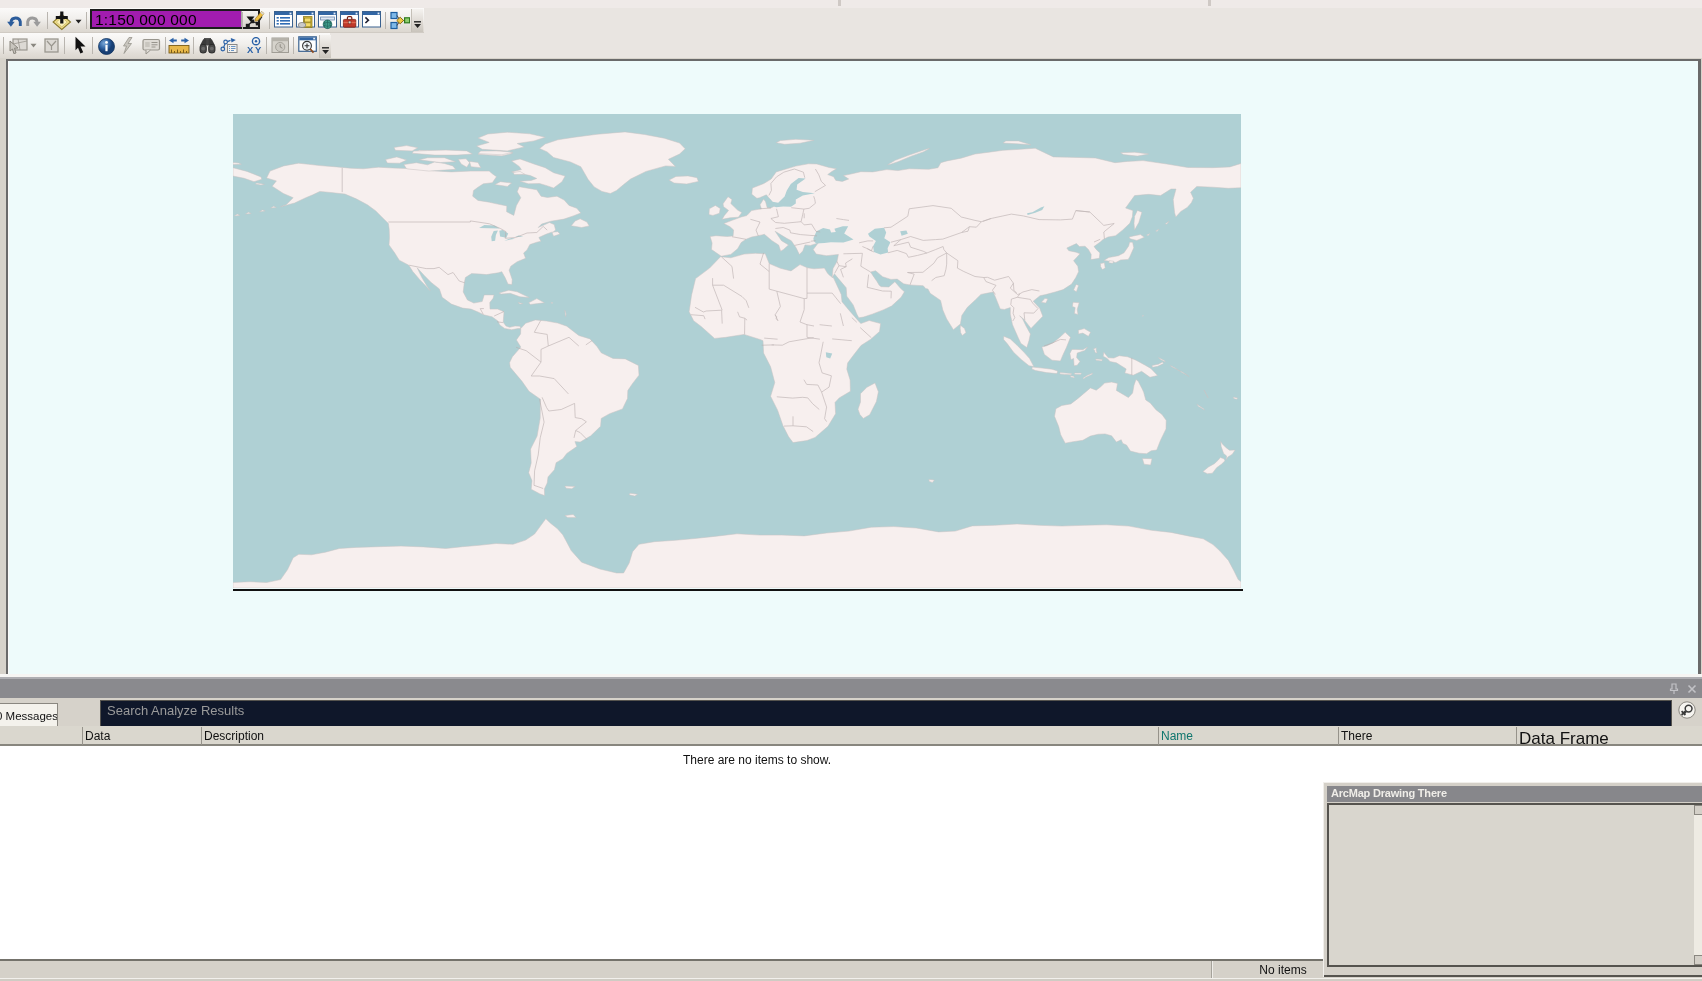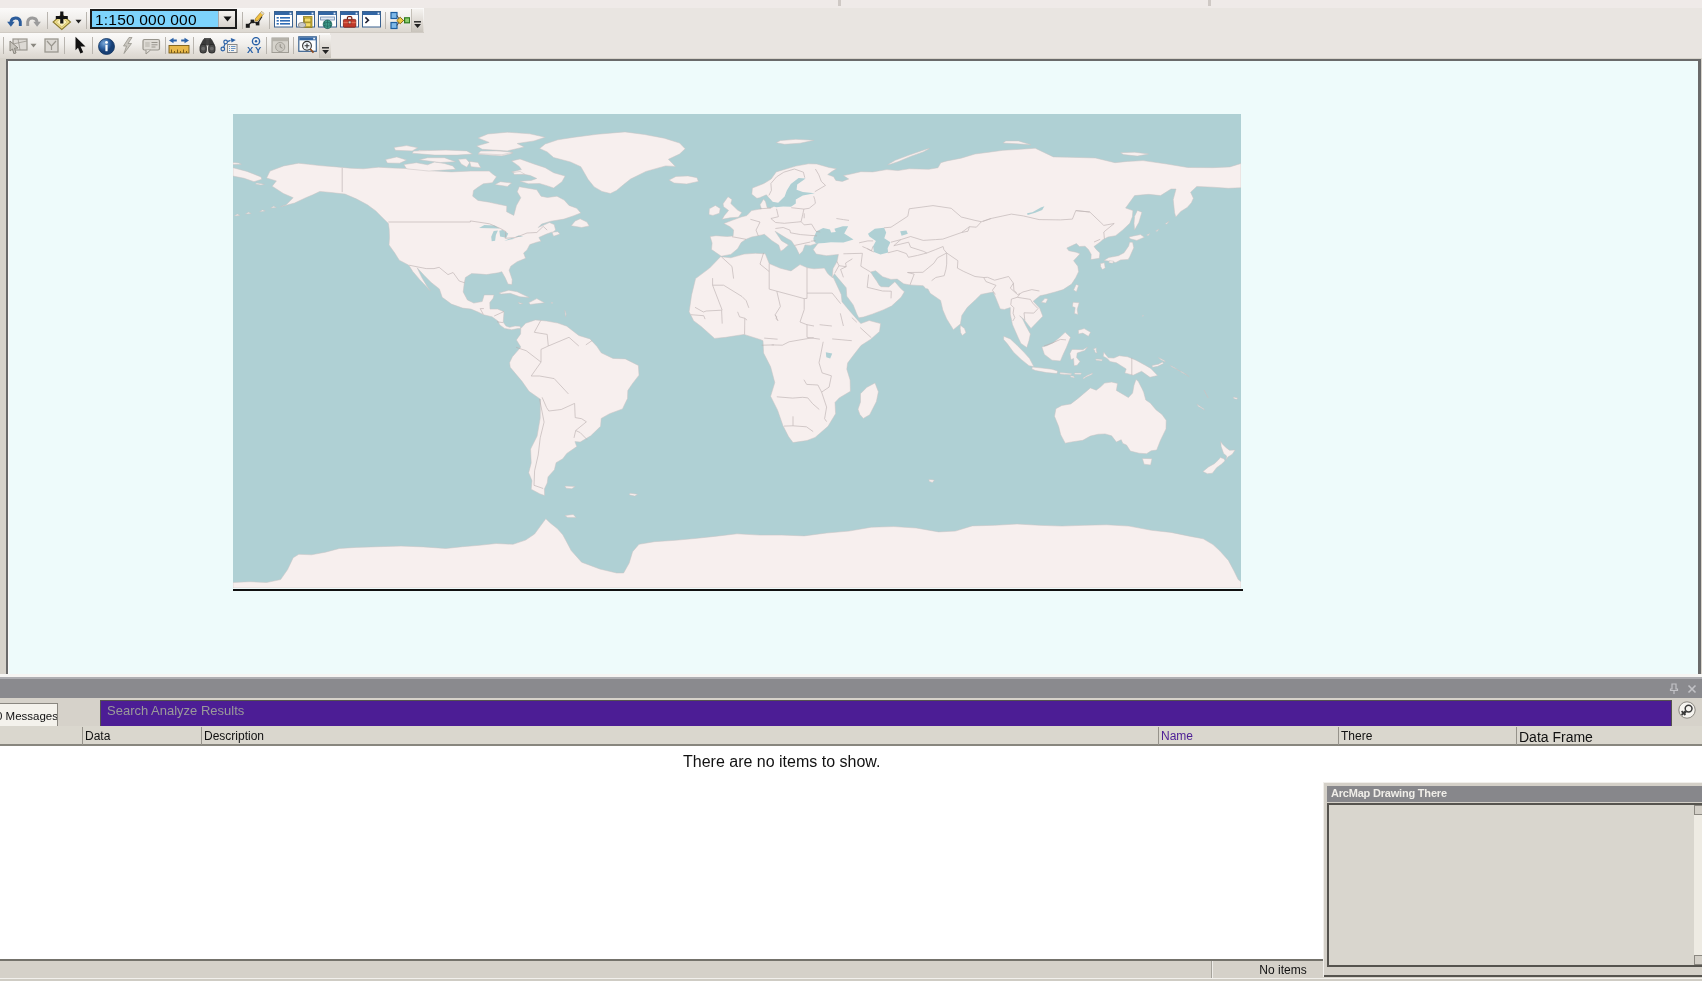--- a/index.html
+++ b/index.html
@@ -32,21 +32,21 @@
 <path d="M10.8,7.3 L16.3,12.1 L10.8,16.9 L5.3,12.1 Z" fill="#faf0bc" stroke="#c8b96a" stroke-width="0.8"></path>
 <path d="M9.2,1.5 L12.4,1.5 L12.4,5.9 L16.8,5.9 L16.8,9.1 L12.4,9.1 L12.4,13.5 L9.2,13.5 L9.2,9.1 L4.8,9.1 L4.8,5.9 L9.2,5.9 Z" fill="#141414"></path>
     </svg>
   </div>
 <div class="abs" style="left:75px;top:19px;width:7px;height:5px">
     <svg width="7" height="5" viewBox="0 0 7 5" style="">
       <path d="M0.5,0.8 L6.5,0.8 L3.5,4.4 Z" fill="#222"></path>
     </svg>
   </div>
 <div class="sep1" style="left:86px"></div>
-<div class="abs" style="left:90px;top:9px;width:147px;height:20px;background:#7dd3fc;border:2px solid #1c1c1c">
+<div class="abs" style="left:90px;top:9px;width:170px;height:20px;background:#a21caf;border:2px solid #1c1c1c">
 <div class="abs" style="left:3px;top:0px;font-size:15.5px;color:#000;letter-spacing:0.2px;white-space:nowrap">1:150 000 000</div>
 <div class="abs" style="right:0;top:0;width:17px;height:16px;background:linear-gradient(#f4f2ef,#d8d3cc);border-left:1px solid #aaa">
 <svg width="9" height="6" style="position:absolute;left:4px;top:5px">
         <path d="M0.5,0.5 L8.5,0.5 L4.5,5.5 Z" fill="#111"></path>
       </svg>
     </div>
   </div>
 <div class="sep1" style="left:242px"></div>
 <div class="abs" style="left:245px;top:10px;width:20px;height:19px">
     <svg width="20" height="19" viewBox="0 0 20 19" style="">
@@ -464,44 +464,44 @@
   </div>
 <div class="abs" style="left:1687px;top:684px;width:10px;height:10px">
     <svg width="10" height="10" viewBox="0 0 10 10" style="">
       <path d="M1.5,1.5 L8.5,8.5 M8.5,1.5 L1.5,8.5" stroke="#c2c2c6" stroke-width="1.6"></path>
     </svg>
   </div>
 <div class="abs" style="left:0;top:698px;width:1702px;height:28px;background:#d6d2ca"></div>
 <div class="abs" style="left:-16px;top:703px;width:74px;height:23px;background:#f4f2ec;border:1px solid #8a8780;border-bottom:none;overflow:hidden">
     <div class="abs" style="left:11px;top:6px;font-size:11.5px;color:#111;white-space:nowrap">0 Messages</div>
   </div>
-<div class="abs" style="left:100px;top:700px;width:1572px;height:36px;background:#4c1d95;border:1px solid #55534e">
+<div class="abs" style="left:100px;top:700px;width:1572px;height:36px;background:#0f172a;border:1px solid #55534e">
     <div class="abs" style="left:6px;top:2px;font-size:13px;color:#9a9a9a">Search Analyze Results</div>
   </div>
 <div class="abs" style="left:1676px;top:701px;width:22px;height:20px">
     <svg width="22" height="20" viewBox="0 0 22 20" style="">
       <circle cx="11" cy="9" r="8.2" fill="#f6f4f0" stroke="#8a8780" stroke-width="1"></circle>
 <circle cx="12.6" cy="7.6" r="3.4" fill="none" stroke="#3a3a3a" stroke-width="1.5"></circle>
 <path d="M10.2,10.4 L8.2,12.8" stroke="#3a3a3a" stroke-width="1.6"></path>
 <path d="M5.6,10.2 L9.4,14 M9.4,10.2 L5.6,14" stroke="#3a3a3a" stroke-width="1.8"></path>
     </svg>
   </div>
 <div class="abs" style="left:0;top:726px;width:1702px;height:20px;background:#dad7ce;border-bottom:2px solid #88867e"></div>
 <div class="abs" style="left:85px;top:729px;font-size:12px;color:#111">Data</div>
 <div class="abs" style="left:204px;top:729px;font-size:12px;color:#111">Description</div>
-<div class="abs" style="left:1161px;top:729px;font-size:12px;color:#4c1d95">Name</div>
+<div class="abs" style="left:1161px;top:729px;font-size:12px;color:#0f766e">Name</div>
 <div class="abs" style="left:1341px;top:729px;font-size:12px;color:#111">There</div>
-<div class="abs" style="left:1519px;top:729px;font-size:14px;color:#111">Data Frame</div>
+<div class="abs" style="left:1519px;top:729px;font-size:17px;color:#111">Data Frame</div>
 <div class="abs" style="left:82px;top:727px;width:1px;height:18px;background:#96938b"></div>
 <div class="abs" style="left:201px;top:727px;width:1px;height:18px;background:#96938b"></div>
 <div class="abs" style="left:1158px;top:727px;width:1px;height:18px;background:#96938b"></div>
 <div class="abs" style="left:1338px;top:727px;width:1px;height:18px;background:#96938b"></div>
 <div class="abs" style="left:1516px;top:727px;width:1px;height:18px;background:#96938b"></div>
 <div class="abs" style="left:0;top:746px;width:1702px;height:213px;background:#fff"></div>
-<div class="abs" style="left:683px;top:753px;font-size:16px;color:#111">There are no items to show.</div>
+<div class="abs" style="left:683px;top:753px;font-size:12px;color:#111">There are no items to show.</div>
 <div class="abs" style="left:0;top:959px;width:1702px;height:2px;background:#74726b"></div>
 <div class="abs" style="left:0;top:961px;width:1702px;height:17px;background:#d5d1c9"></div>
 <div class="abs" style="left:1211px;top:961px;width:1px;height:17px;background:#a5a29a"></div>
 <div class="abs" style="left:1212px;top:961px;width:1px;height:17px;background:#efede9"></div>
 <div class="abs" style="left:1233px;top:963px;width:100px;font-size:12px;color:#111;text-align:center">No items</div>
 <div class="abs" style="left:0;top:978px;width:1702px;height:1px;background:#f2f0ec"></div>
 <div class="abs" style="left:0;top:979px;width:1702px;height:2px;background:#cfccc4"></div>
 <div class="abs" style="left:1323px;top:782px;width:379px;height:195px;background:#d4d0c8;border-left:1px solid #f1efeb;border-top:1px solid #f1efeb">
 <div class="abs" style="left:3px;top:3px;width:376px;height:16px;background:#87878b">
 <div class="abs" style="left:4px;top:1px;font-size:11px;font-weight:bold;color:#efede8;letter-spacing:-0.2px">ArcMap Drawing There</div>

